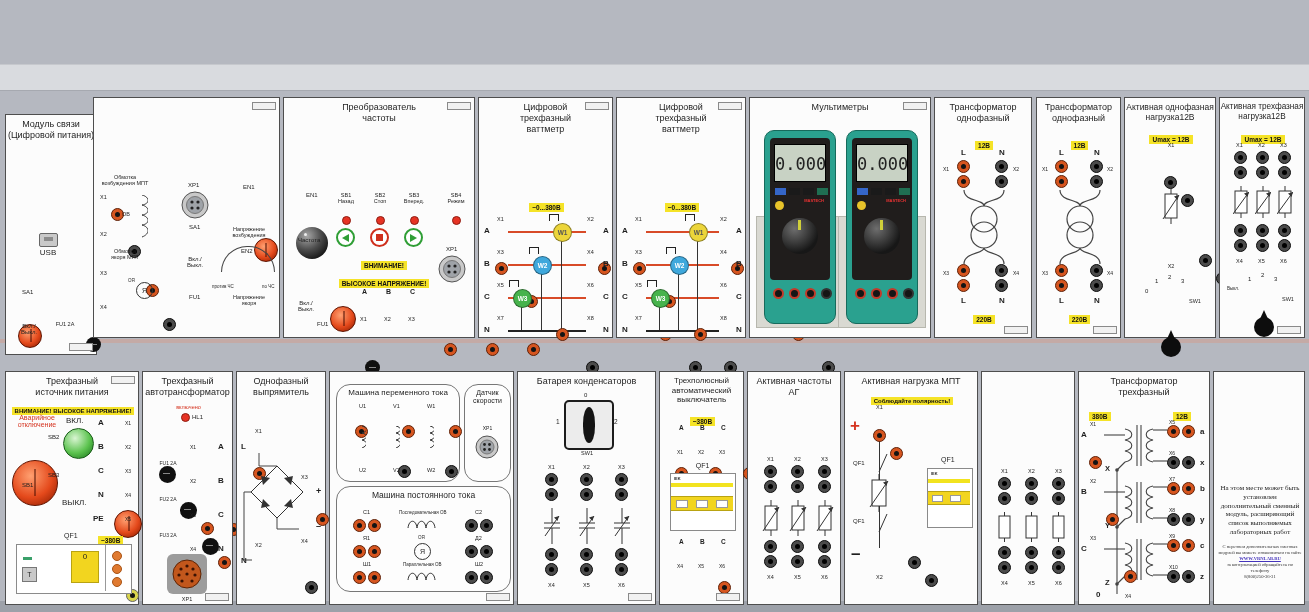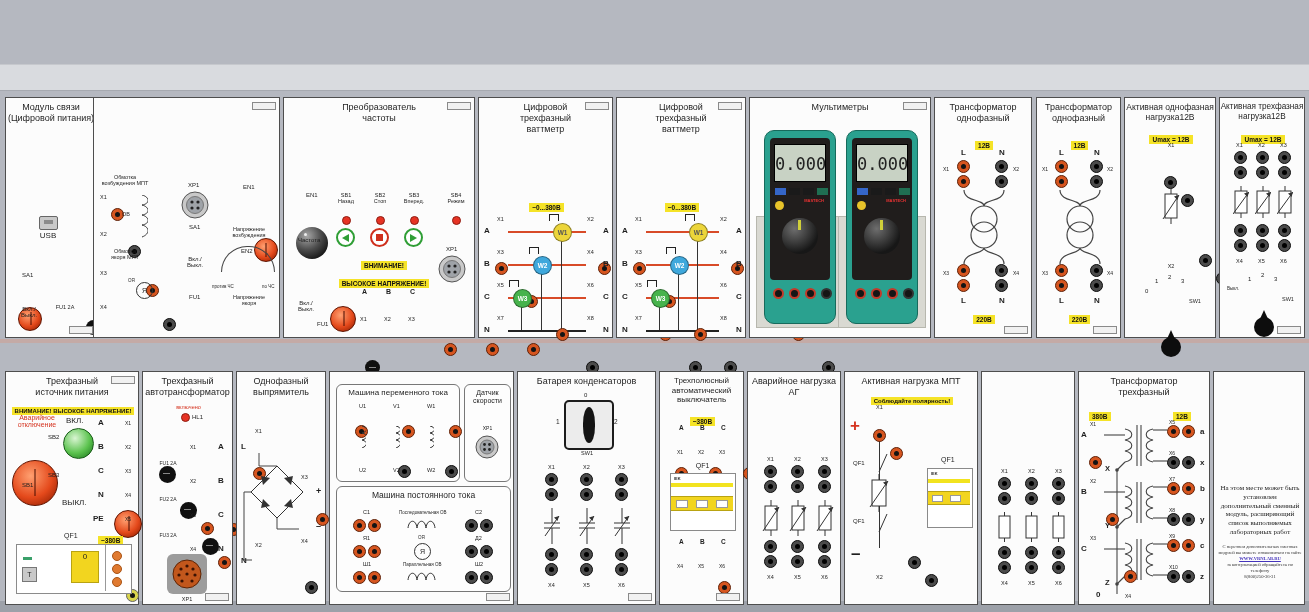--- a/index.html
+++ b/index.html
@@ -55,32 +55,32 @@
 .mm .mk:after{content:"";position:absolute;left:16px;top:2px;width:3px;height:10px;background:#cfcf3a}
 .mm .jk{position:absolute;top:158px;width:11px;height:11px;border-radius:50%;background:#151515;border:2px solid #c23a2a;box-sizing:border-box}
 .arc{width:54px;height:26px;border:1px solid #444;border-bottom:none;border-radius:54px 54px 0 0;box-sizing:border-box}
 .rot{position:relative;width:22px;height:28px}
 .rot .pt{position:absolute;left:50%;top:0;margin-left:-4px;width:0;height:0;border-left:4px solid transparent;border-right:4px solid transparent;border-bottom:9px solid #0d0d0d}
 .rot .bd{position:absolute;left:1px;top:7px;width:20px;height:20px;border-radius:50%;background:#0d0d0d}
 .sw5{position:absolute;width:46px;height:46px;border:2px solid #1c1c1c;border-radius:5px;background:#ececec}
 .sw5 .kn{position:absolute;left:17px;top:5px;width:12px;height:36px;background:#141414;border-radius:50%/46%}
 .brkbox{position:absolute;background:#fff;border:1px solid #8a8a8a}
 .serif{font-family:"Liberation Serif",serif}
-.subbox{position:absolute;border:1px solid #777;border-radius:6px;background:#fdfdfd}
+.subbox{position:absolute;border:1px solid #777;border-radius:14px;background:#fdfdfd}
 svg{display:block}
 </style>
 </head>
 <body>
 
 <div class="stage">
 <div class="band"></div>
 <div class="shelf"></div>
 <div class="floor"></div>
 
-<div class="mod" style="left:5px;top:97px;width:92px;height:241px">
+<div class="mod" style="left:5px;top:114px;width:92px;height:241px">
  <div class="ti"><span>Модуль связи</span><br><span>(Цифровой питания)</span></div>
  <div class="ab" style="left:33px;top:118px;width:17px;height:12px;background:#c9c9c9;border:1px solid #666;border-radius:2px">
         <div style="margin:3px auto 0;width:9px;height:4px;background:#8b8b8b"></div>
       </div>
  <div class="ab f8 ctr" style="left:28px;top:133px;width:28px">USB</div>
  <div class="ab f6" style="left:16px;top:174px">SA1</div>
  <div class="ab rk" style="left:12px;top:183px;width:22px;height:22px"></div>
  <div class="ab f6 ctr" style="left:8px;top:208px;width:30px"><span>Вкл./</span><br><span>Выкл.</span></div>
  <div class="ab fu" style="left:52px;top:187px"></div>
  <div class="ab f55 ctr" style="left:44px;top:206px;width:30px">FU1 2A</div>
@@ -706,21 +706,21 @@
         <span class="t tb"></span>
         <span class="t tb"></span>
       </div>
  <div class="ab f55" style="left:30px;top:210px">X4</div>
       <div class="ab f55" style="left:65px;top:210px">X5</div>
       <div class="ab f55" style="left:100px;top:210px">X6</div>
  <div class="code" style="right:3px;bottom:3px"></div>
 </div>
 
 <div class="mod" style="left:747px;top:371px;width:94px;height:234px">
- <div class="ti"><span>Аварийное нагрузка</span><br><span>АГ</span></div>
+ <div class="ti"><span>Активная частоты</span><br><span>АГ</span></div>
  <div class="ab f55" style="left:19px;top:84px">X1</div>
       <div class="ab f55" style="left:46px;top:84px">X2</div>
       <div class="ab f55" style="left:73px;top:84px">X3</div>
  <div class="ab vp" style="left:16px;top:93px">
         <span class="t tb"></span>
         <span class="t tb"></span>
       </div>
  <div class="ab vp" style="left:43px;top:93px">
         <span class="t tb"></span>
         <span class="t tb"></span>

